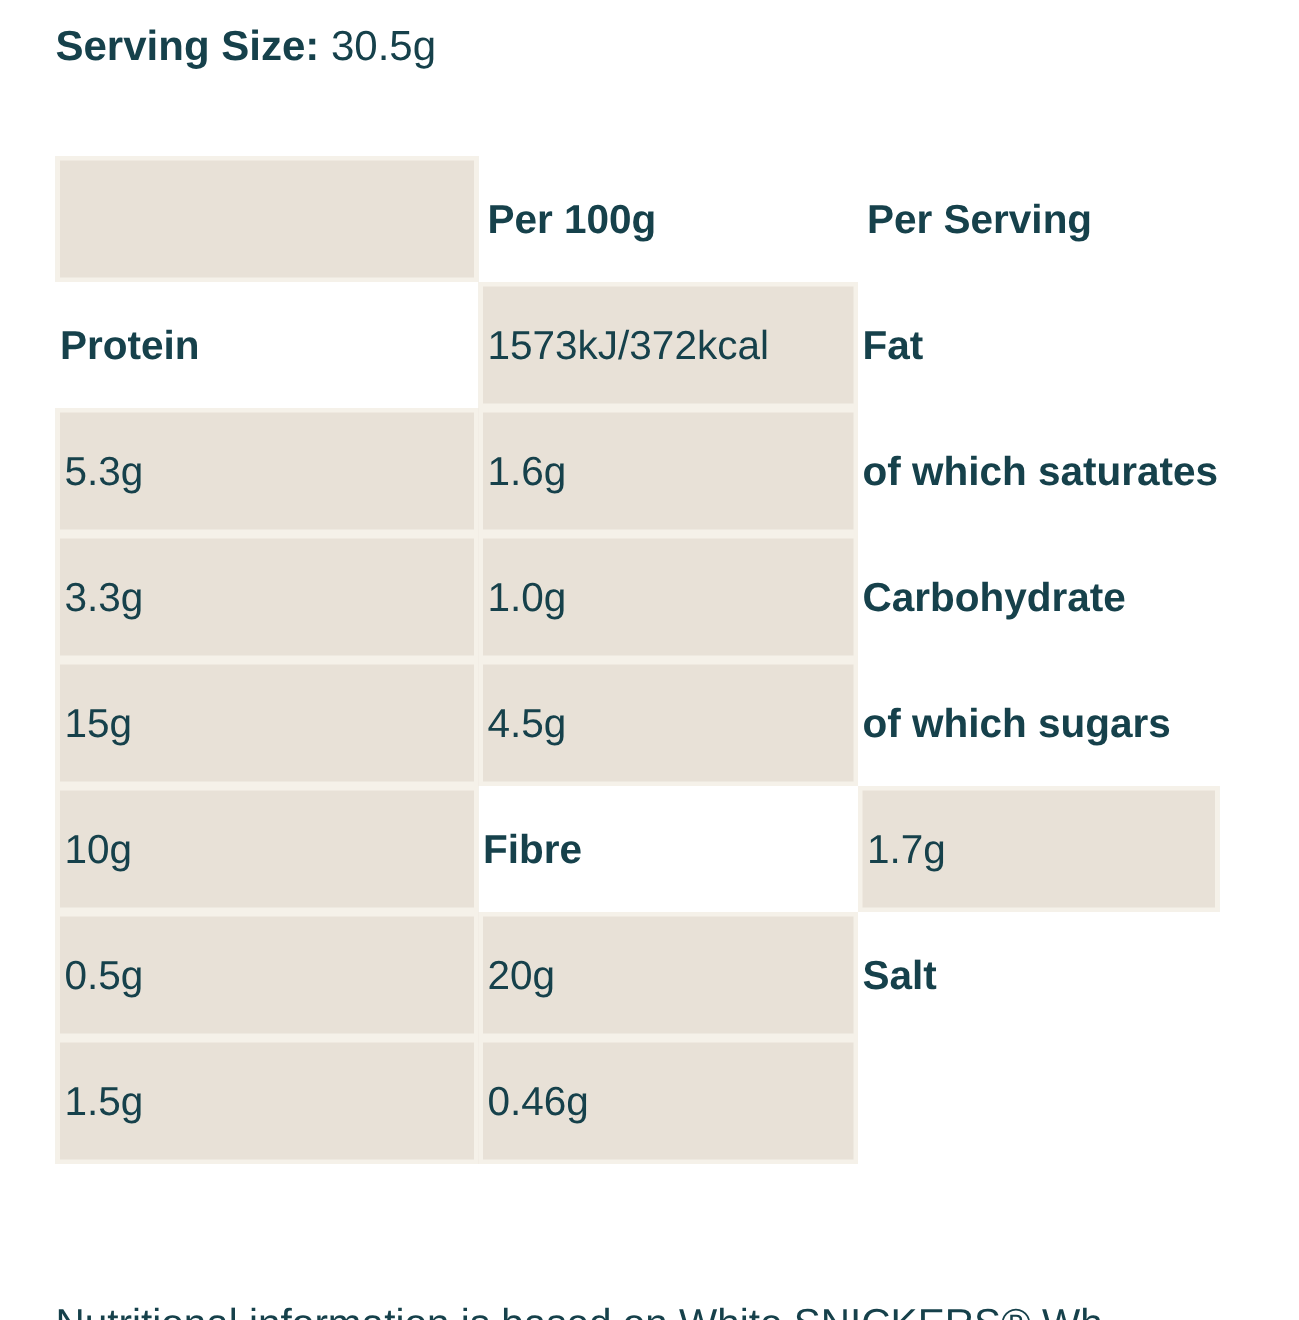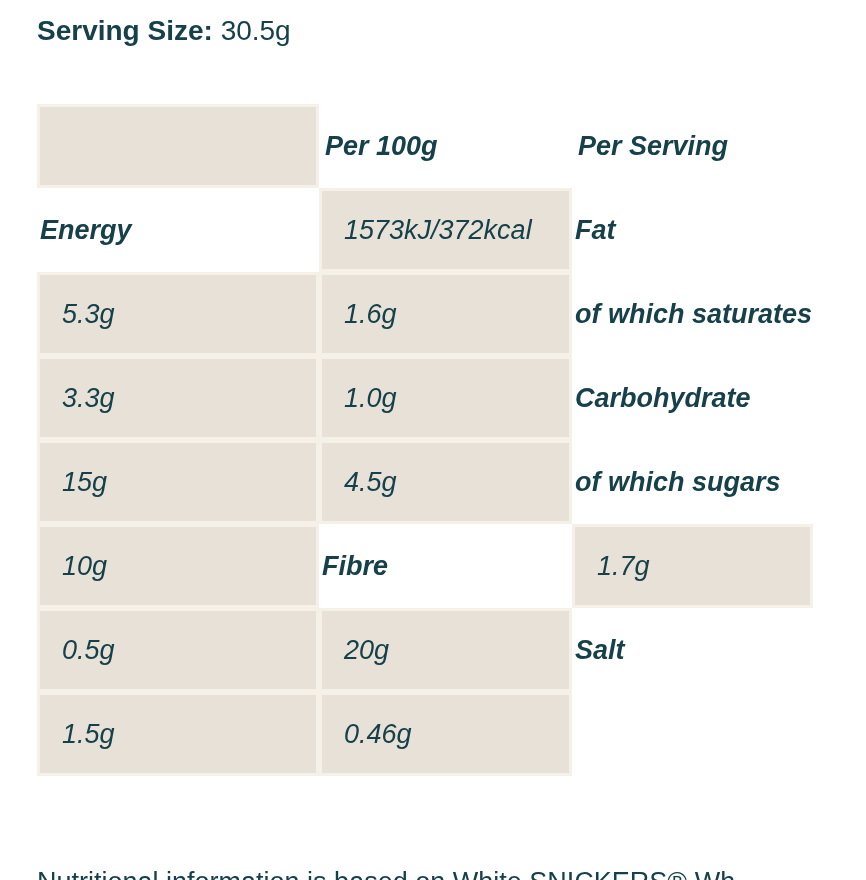--- a/index.html
+++ b/index.html
@@ -35,21 +35,20 @@
   .serving-size .val { font-weight: 400; }
 
   .nutrition-table {
     position: absolute;
     left: 37px;
     top: 104px;
     width: 776px;
     display: grid;
     grid-template-columns: 282px 253px 241px;
     grid-auto-rows: 84px;
-    font-style: italic;
   }
   .cell {
     display: flex;
     align-items: center;
     font-size: 27px;
     line-height: 30px;
   }
   .corner-cell {
     background: var(--cell-bg);
     border: 3px solid var(--cell-border);
@@ -60,21 +59,21 @@
     background: transparent;
   }
   .label-cell {
     font-weight: 700;
     padding-left: 3px;
     background: transparent;
   }
   .value-cell {
     background: var(--cell-bg);
     border: 3px solid var(--cell-border);
-    padding-left: 22px;
+    padding-left: 3px;
     font-weight: 400;
   }
   .footnote {
     position: absolute;
     left: 37px;
     top: 866px;
     font-size: 27px;
     line-height: 32px;
     white-space: nowrap;
   }
@@ -87,21 +86,21 @@
   <div class="serving-size">
     <span class="bold">Serving Size:</span>
     <span class="val"> 30.5g</span>
   </div>
 
   <div class="nutrition-table">
     <div class="cell corner-cell"></div>
     <div class="cell header-cell">Per 100g</div>
     <div class="cell header-cell">Per Serving</div>
 
-  <div class="cell label-cell">Energy</div>
+  <div class="cell label-cell">Protein</div>
   <div class="cell value-cell">1573kJ/372kcal</div>
 
   <div class="cell label-cell">Fat</div>
   <div class="cell value-cell">5.3g</div>
   <div class="cell value-cell">1.6g</div>
 
   <div class="cell label-cell">of which saturates</div>
   <div class="cell value-cell">3.3g</div>
   <div class="cell value-cell">1.0g</div>
 

